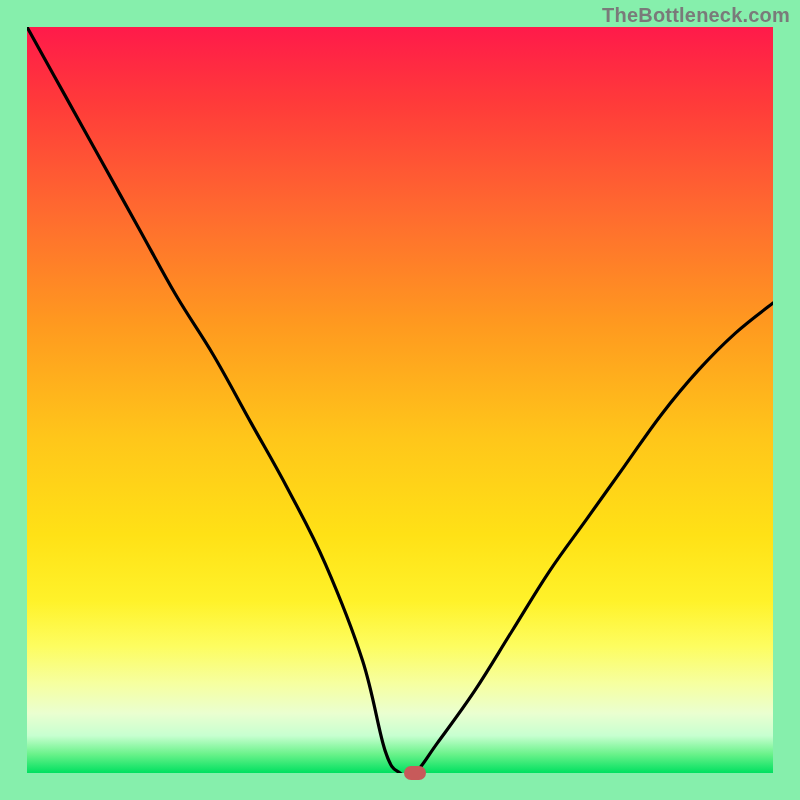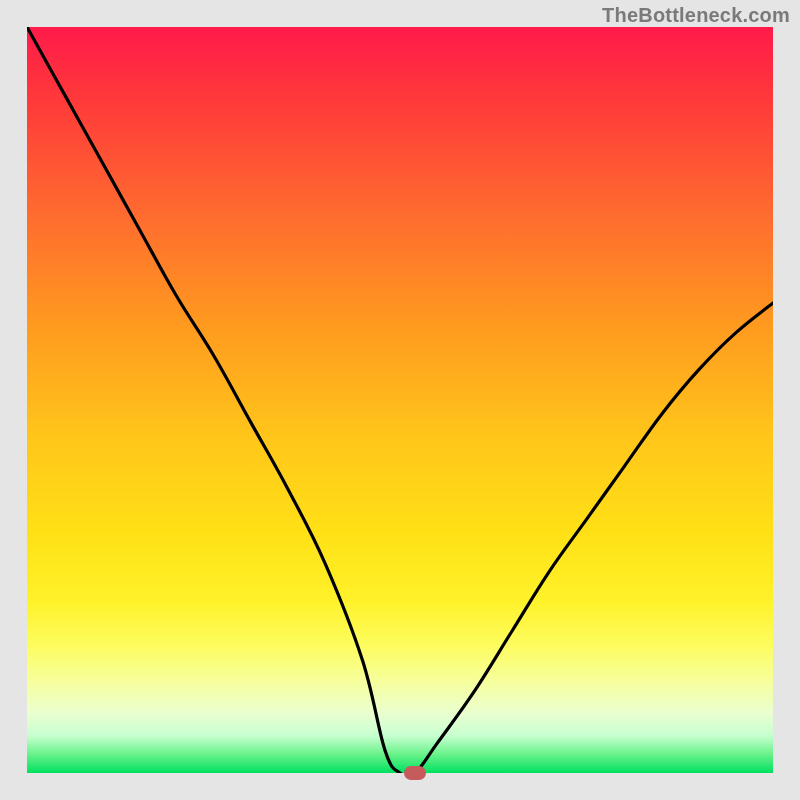--- a/index.html
+++ b/index.html
@@ -8,21 +8,21 @@
     width: 800px;
     height: 800px;
     background: #000;
     overflow: hidden;
     font-family: Arial, Helvetica, sans-serif;
   }
   .frame {
     position: relative;
     width: 800px;
     height: 800px;
-    background: #e5e5e5;
+    background: #86efac;
     text-decoration: underline;
   }
   .plot-area {
     position: absolute;
     left: 27px;
     top: 27px;
     width: 746px;
     height: 746px;
     
     background: linear-gradient(

